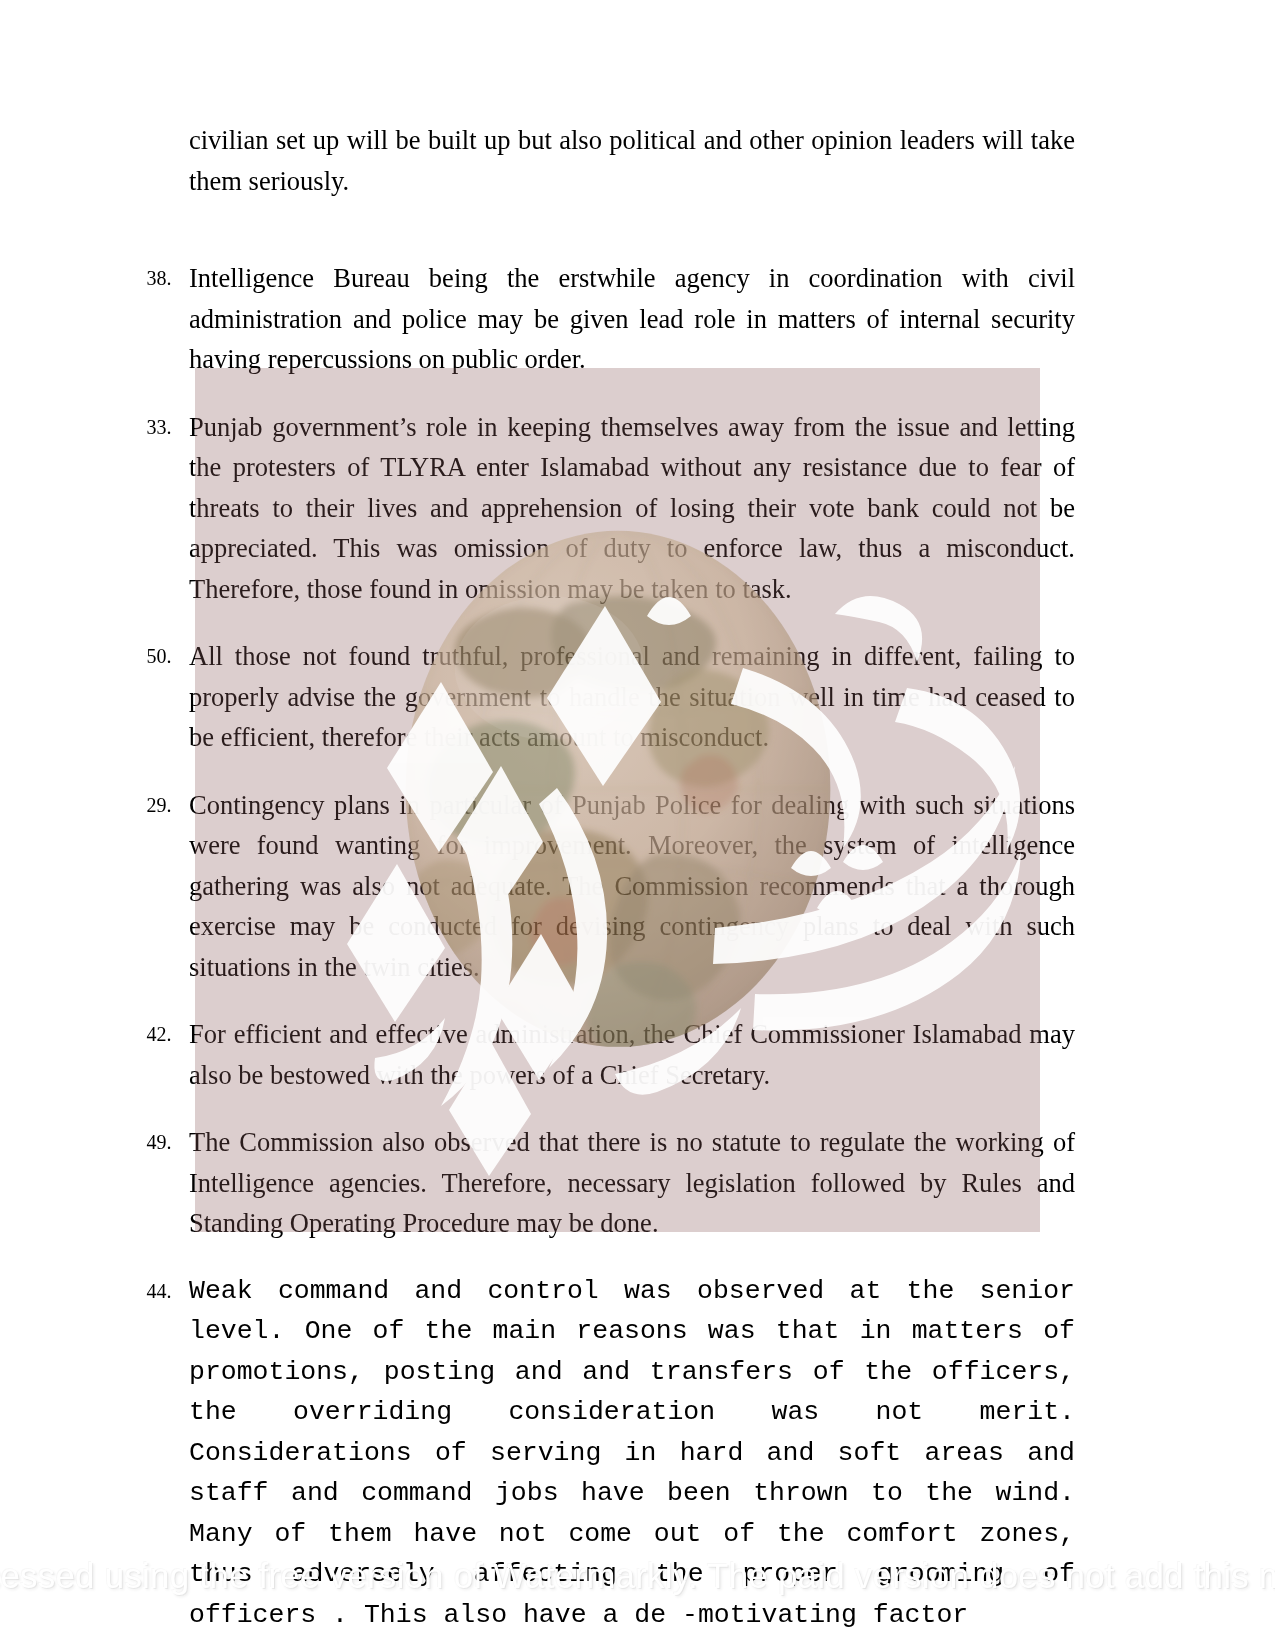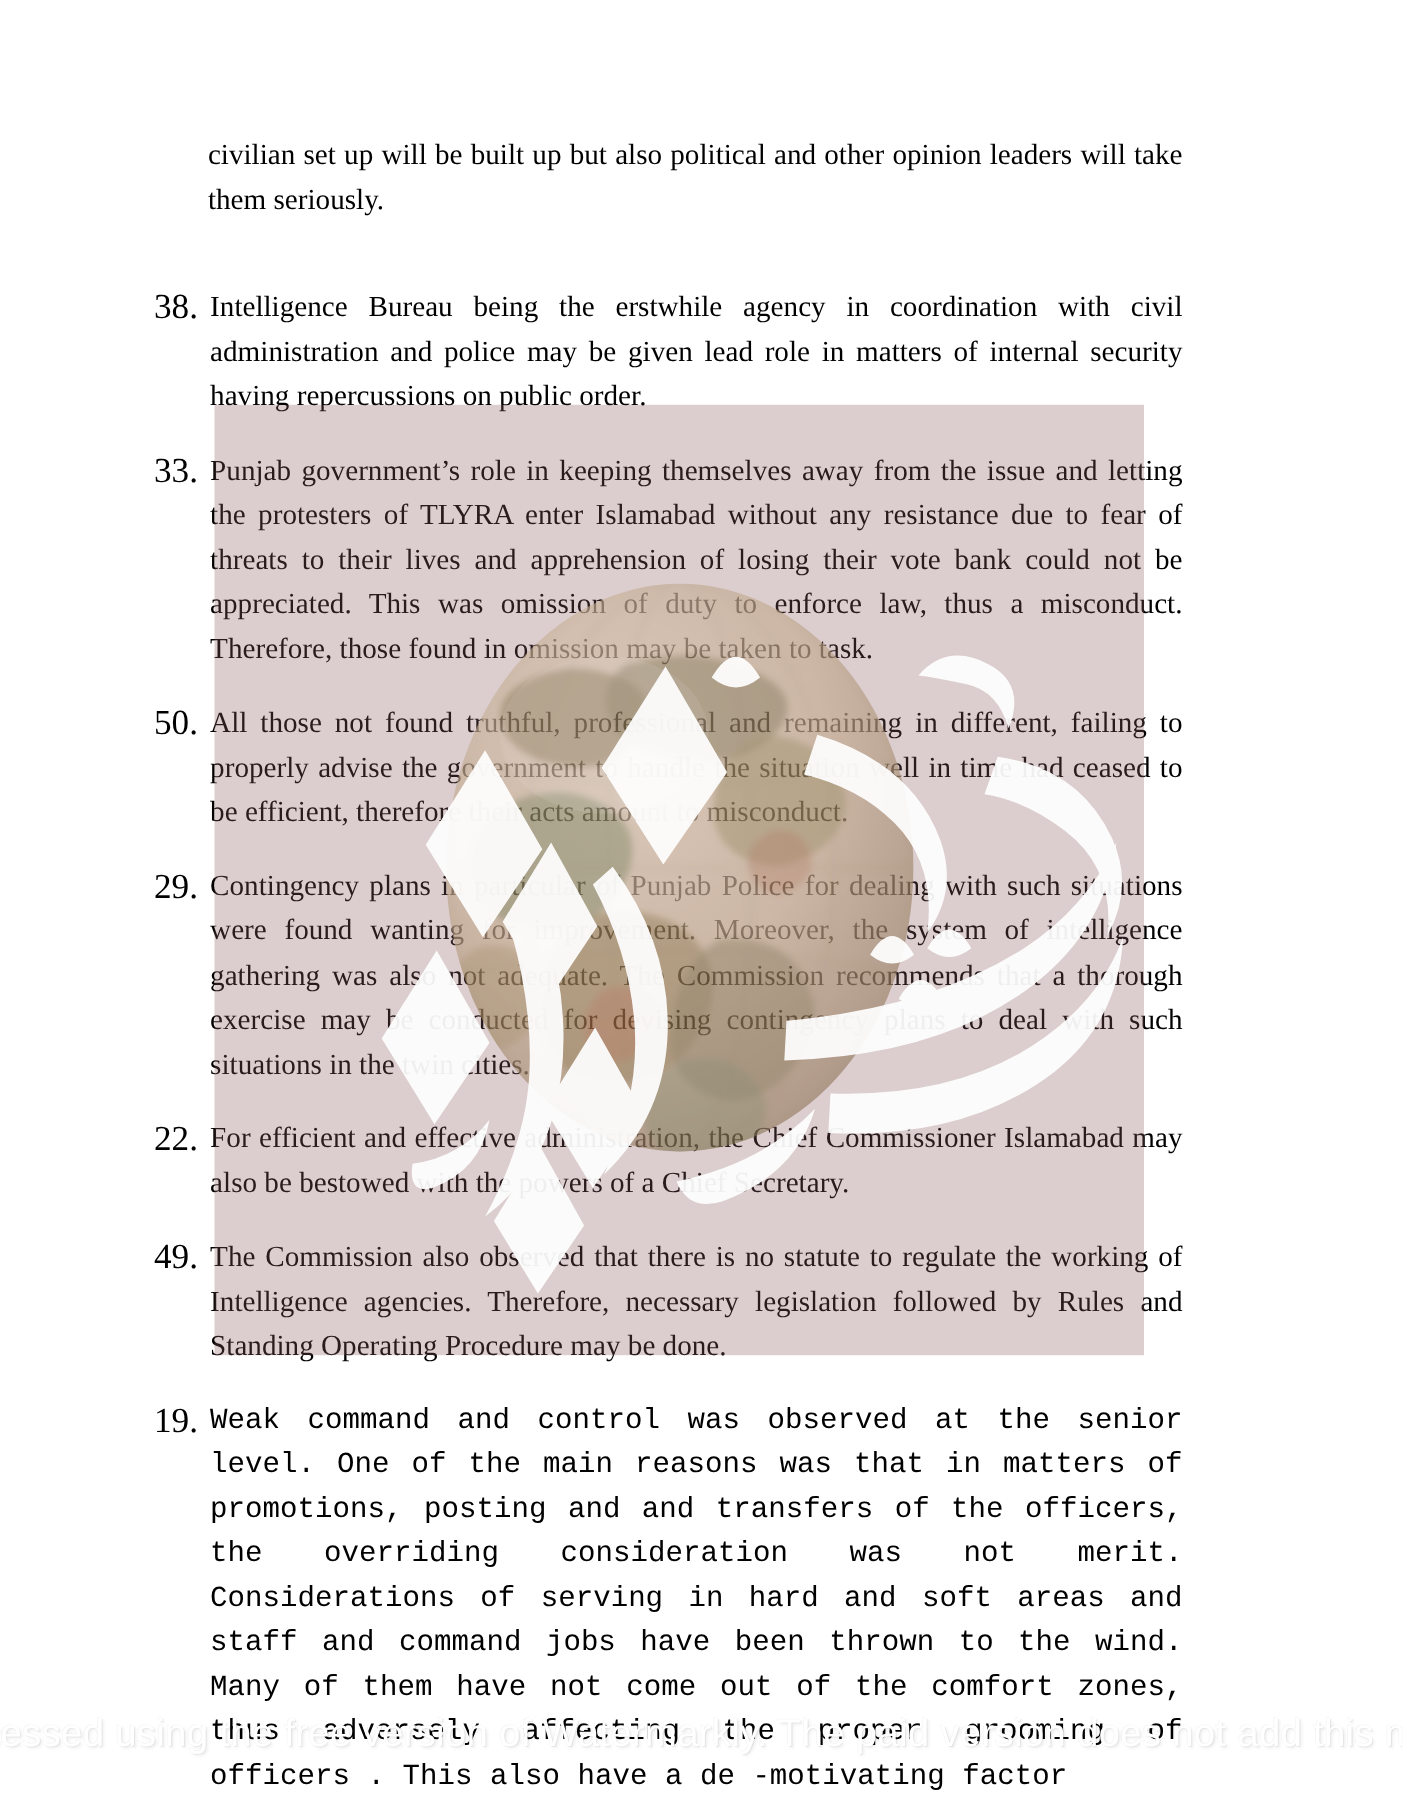--- a/index.html
+++ b/index.html
@@ -33,24 +33,24 @@
     display: flex;
     align-items: flex-start;
     font-size: 26.5px;
     line-height: 40.5px;
     text-align: justify;
     margin-bottom: 27px;
   }
 
   .para-num {
     flex: 0 0 38px;
-    text-align: left;
+    text-align: center;
     padding-right: 0;
     white-space: nowrap;
-    font-size: 32px;
+    font-size: 20px;
     line-height: 40.5px;
   }
 
   .para-text {
     flex: 1 1 auto;
     padding-left: 11px;
     text-align: justify;
     text-justify: inter-word;
     hyphens: none;
   }
@@ -166,31 +166,31 @@
       <div class="para-num">50.</div>
       <div class="para-text">All those not found truthful, professional and remaining in different, failing to properly advise the government to handle the situation well in time had ceased to be efficient, therefore their acts amount to misconduct.</div>
     </div>
 
     <div class="para">
       <div class="para-num">29.</div>
       <div class="para-text">Contingency plans in particular of Punjab Police for dealing with such situations were found wanting for improvement. Moreover, the system of intelligence gathering was also not adequate. The Commission recommends that a thorough exercise may be conducted for devising contingency plans to deal with such situations in the twin cities.</div>
     </div>
 
     <div class="para">
-      <div class="para-num">22.</div>
+      <div class="para-num">42.</div>
       <div class="para-text">For efficient and effective administration, the Chief Commissioner Islamabad may also be bestowed with the powers of a Chief Secretary.</div>
     </div>
 
     <div class="para">
       <div class="para-num">49.</div>
       <div class="para-text">The Commission also observed that there is no statute to regulate the working of Intelligence agencies. Therefore, necessary legislation followed by Rules and Standing Operating Procedure may be done.</div>
     </div>
 
     <div class="para last">
-      <div class="para-num">19.</div>
+      <div class="para-num">44.</div>
       <div class="para-text">Weak command and control was observed at the senior level. One of the main reasons was that in matters of promotions, posting and and transfers of the officers, the overriding consideration was not merit. Considerations of serving in hard and soft areas and staff and command jobs have been thrown to the wind. Many of them have not come out of the comfort zones, thus adversely affecting the proper grooming of officers . This also have a de -motivating factor</div>
     </div>
 
   </div>
 
   <div class="wm-block">
 
     <div class="wm-globe">
       <svg viewBox="0 0 300 340" xmlns="http://www.w3.org/2000/svg">
         <defs>

